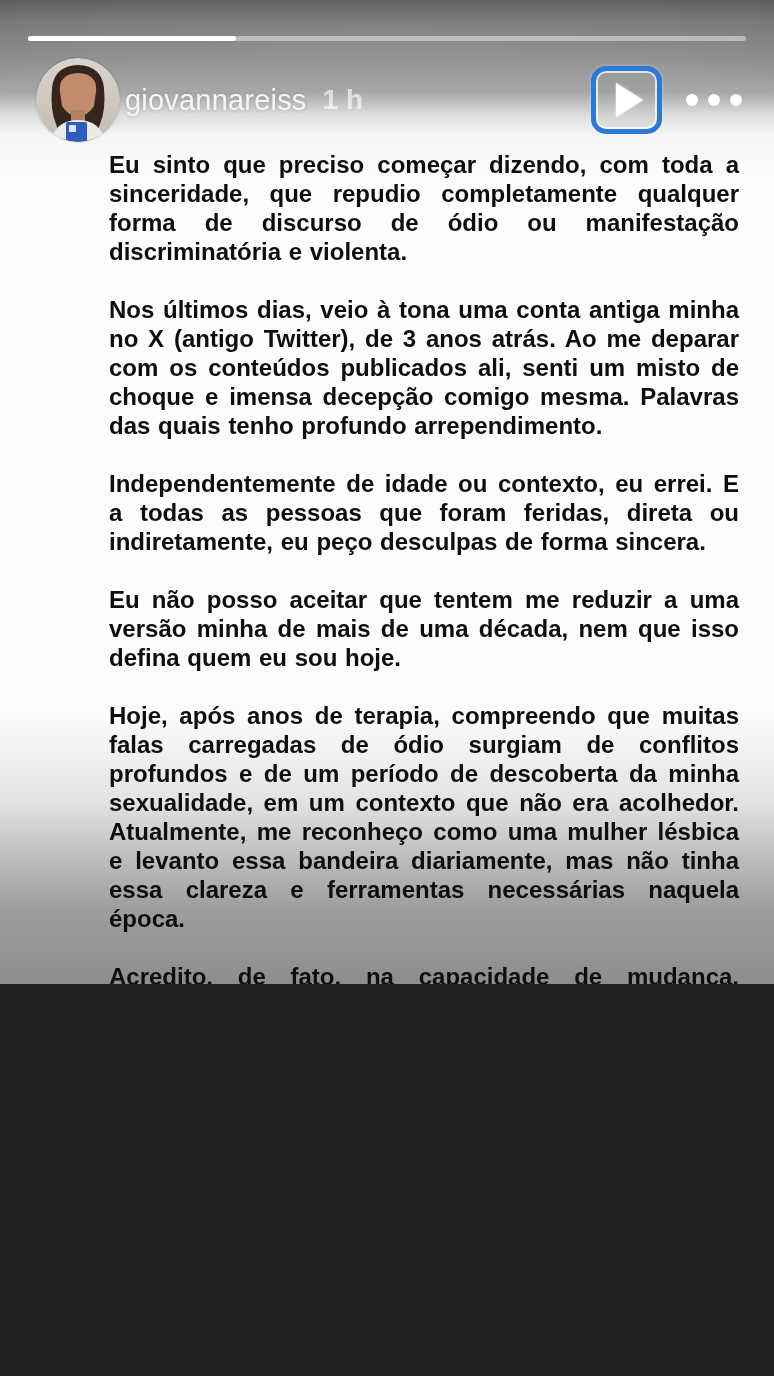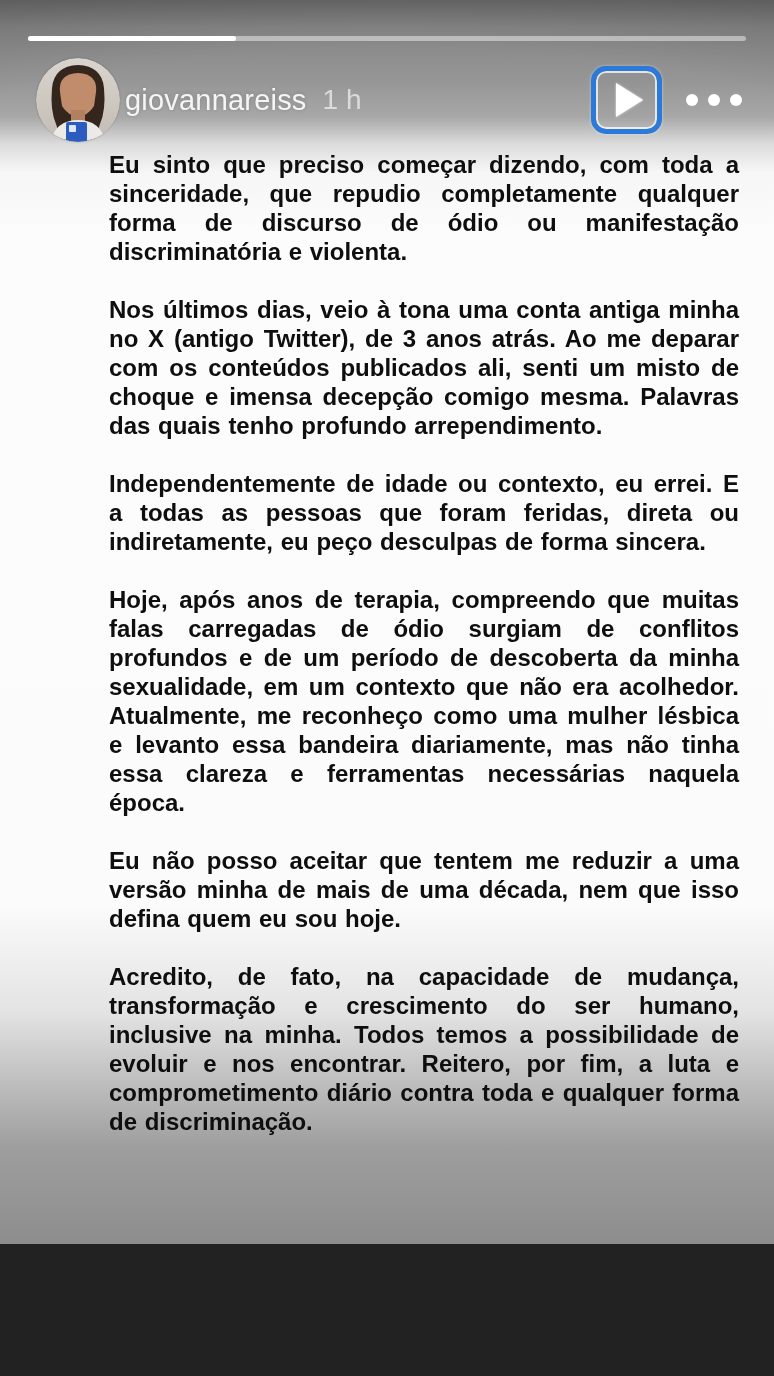--- a/index.html
+++ b/index.html
@@ -1,20 +1,20 @@
 <!DOCTYPE html>
 <html><head>
 <meta charset="utf-8">
 <style>
   * { margin: 0; padding: 0; box-sizing: border-box; }
   html, body { background: #222; }
   .screen {
     position: relative;
     width: 774px;
-    height: 1244px;
+    height: 984px;
     margin: 0 auto;
     overflow: hidden;
     font-family: "Liberation Sans", sans-serif;
     background: linear-gradient(180deg,
       #6b6b6b 0%,
       #858585 2.2%,
       #969696 6.5%,
       #a8a8a8 9.4%,
       #dcdcdc 11.6%,
       #f6f6f6 13.8%,
@@ -60,21 +60,21 @@
     color: #f5f5f5;
     font-size: 29px;
     font-weight: 400;
     letter-spacing: 0.2px;
     text-shadow: 0 0 4px rgba(0,0,0,0.18);
   }
   .timestamp {
     margin-left: 16px;
     color: rgba(255,255,255,0.62);
     font-size: 28px;
-    font-weight: 400;
+    font-weight: 700;
   }
   .header-spacer { flex: 1; }
 
   .play-button {
     width: 71px; height: 68px;
     border: 5px solid #2b79d8;
     border-radius: 15px;
     background: rgba(130,130,130,0.12);
     box-shadow: inset 0 0 0 2px rgba(255,255,255,0.75), 0 0 3px rgba(255,255,255,0.5);
     display: flex; align-items: center; justify-content: center;
@@ -169,22 +169,22 @@
       <span class="more-dot"></span>
       <span class="more-dot"></span>
       <span class="more-dot"></span>
     </div>
   </div>
 
   <div class="story-text" id="story-text">
       <p>Eu sinto que preciso começar dizendo, com toda a sinceridade, que repudio completamente qualquer forma de discurso de ódio ou manifestação discriminatória e violenta.</p>
       <p>Nos últimos dias, veio à tona uma conta antiga minha no X (antigo Twitter), de 3 anos atrás. Ao me deparar com os conteúdos publicados ali, senti um misto de choque e imensa decepção comigo mesma. Palavras das quais tenho profundo arrependimento.</p>
       <p>Independentemente de idade ou contexto, eu errei. E a todas as pessoas que foram feridas, direta ou indiretamente, eu peço desculpas de forma sincera.</p>
+      <p>Eu não posso aceitar que tentem me reduzir a uma versão minha de mais de uma década, nem que isso defina quem eu sou hoje.</p>
       <p>Hoje, após anos de terapia, compreendo que muitas falas carregadas de ódio surgiam de conflitos profundos e de um período de descoberta da minha sexualidade, em um contexto que não era acolhedor. Atualmente, me reconheço como uma mulher lésbica e levanto essa bandeira diariamente, mas não tinha essa clareza e ferramentas necessárias naquela época.</p>
-      <p>Eu não posso aceitar que tentem me reduzir a uma versão minha de mais de uma década, nem que isso defina quem eu sou hoje.</p>
       <p>Acredito, de fato, na capacidade de mudança, transformação e crescimento do ser humano, inclusive na minha. Todos temos a possibilidade de evoluir e nos encontrar. Reitero, por fim, a luta e comprometimento diário contra toda e qualquer forma de discriminação.</p>
     </div>
 
   <div class="signature">Giovanna Reis</div>
 
   <div class="footer-actions">
     <div class="action-icon">
       <svg width="47" height="47" viewBox="0 0 24 24" fill="none" stroke="#ffffff" stroke-width="1.8" stroke-linecap="round" stroke-linejoin="round">
         <path d="M20.84 4.61a5.5 5.5 0 0 0-7.78 0L12 5.67l-1.06-1.06a5.5 5.5 0 0 0-7.78 7.78l1.06 1.06L12 21.23l7.78-7.78 1.06-1.06a5.5 5.5 0 0 0 0-7.78z"></path>
       </svg>

